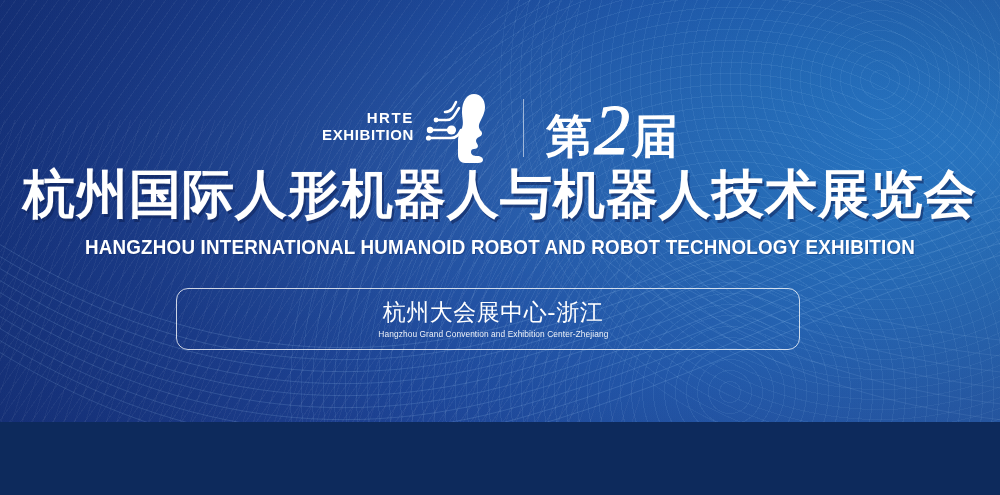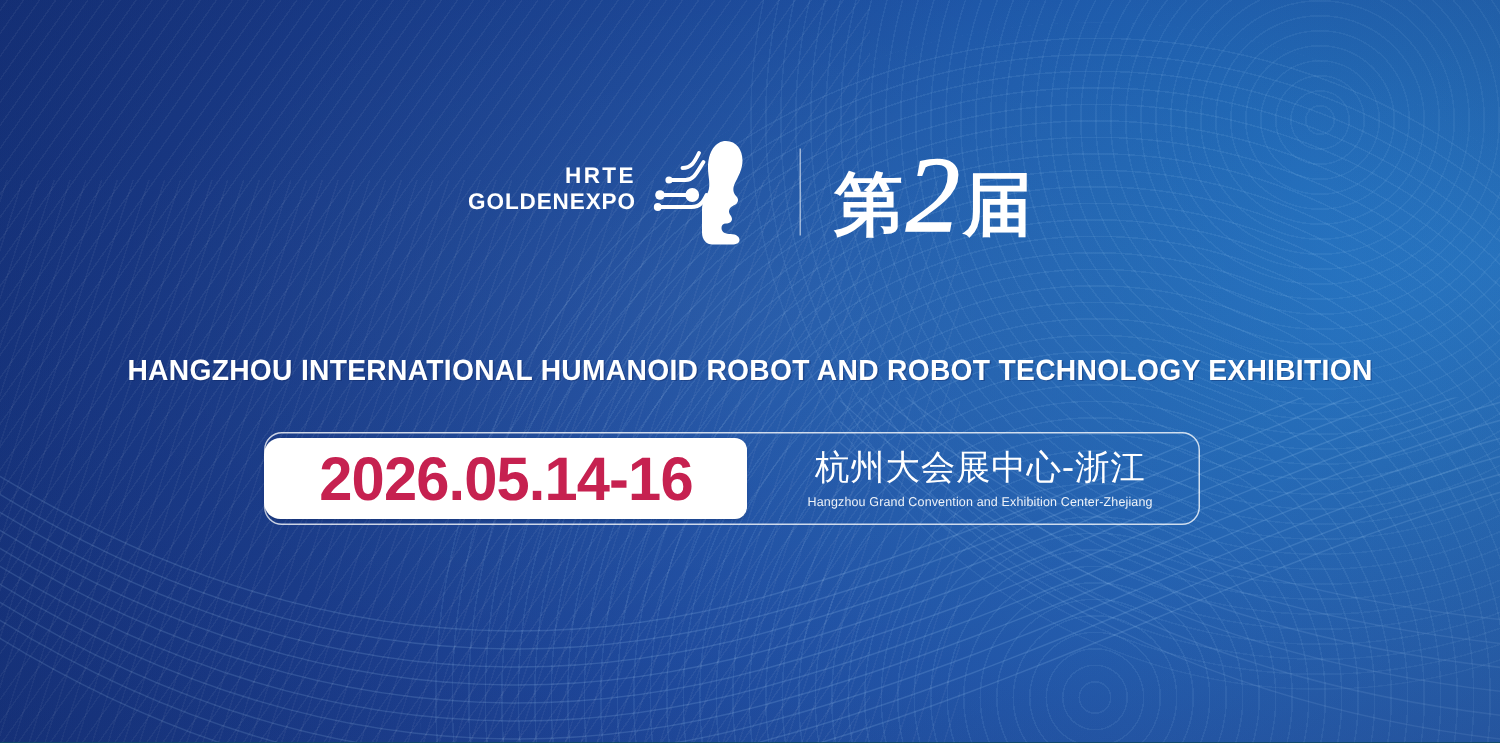--- a/index.html
+++ b/index.html
@@ -6,21 +6,21 @@
   html, body {
     margin: 0;
     padding: 0;
     background: #0d2a5c;
   }
   * { box-sizing: border-box; }
 
   .banner {
     position: relative;
     width: 1000px;
-    height: 495px;
+    height: 422px;
     overflow: hidden;
     font-family: "Liberation Sans", "DejaVu Sans", sans-serif;
     background: #0f766e;
   }
 
   
   .bg-base {
     position: absolute;
     inset: 0;
     background:
@@ -298,21 +298,21 @@
 
   <div class="bg-vignette"></div>
 
   <div class="content">
 
     <div class="logo-row">
 
       <div class="brand-block">
         <div class="brand-words">
           <span class="brand-hrte">HRTE</span>
-          <span class="brand-expo">GOLDENEXPO</span>
+          <span class="brand-expo">EXHIBITION</span>
         </div>
 
         <svg class="brand-mark" viewBox="0 0 86 72">
 
           <path fill="#ffffff" d="M53,2 C60,2 64,8 64,15 C64,21 61,26 59,30 C57,34 58,37 60,39
             C62,41 61,44 58,45 C56,46 55,47 55,49 C55,51 57,52 57,54
             C57,56 55,57 53,57 C51,57 50,58 50,60 C50,63 53,64 56,64
             C60,64 62,66 62,68 C62,70 60,71 57,71 L44,71
             C40,71 37,68 37,63 L37,48 C37,43 39,40 41,36
             C43,31 41,26 41,20 C41,9 46,2 53,2 Z"></path>
@@ -336,26 +336,24 @@
 
       <div class="logo-divider"></div>
 
       <div class="edition">
         <span class="edition-di">第</span>
         <span class="edition-num">2</span>
         <span class="edition-jie">届</span>
       </div>
     </div>
 
+    <div class="title-cn">杭州国际人形机器人与机器人技术展览会</div>
     <div class="title-en">HANGZHOU INTERNATIONAL HUMANOID ROBOT AND ROBOT TECHNOLOGY EXHIBITION</div>
 
     <div class="info-bar">
-      <div class="date-pill">
-        <span class="date-text">2026.05.14-16</span>
-      </div>
       <div class="venue-block">
         <span class="venue-cn">杭州大会展中心-浙江</span>
         <span class="venue-en">Hangzhou Grand Convention and Exhibition Center-Zhejiang</span>
       </div>
     </div>
 
   </div>
 </div>
 
 </body></html>

